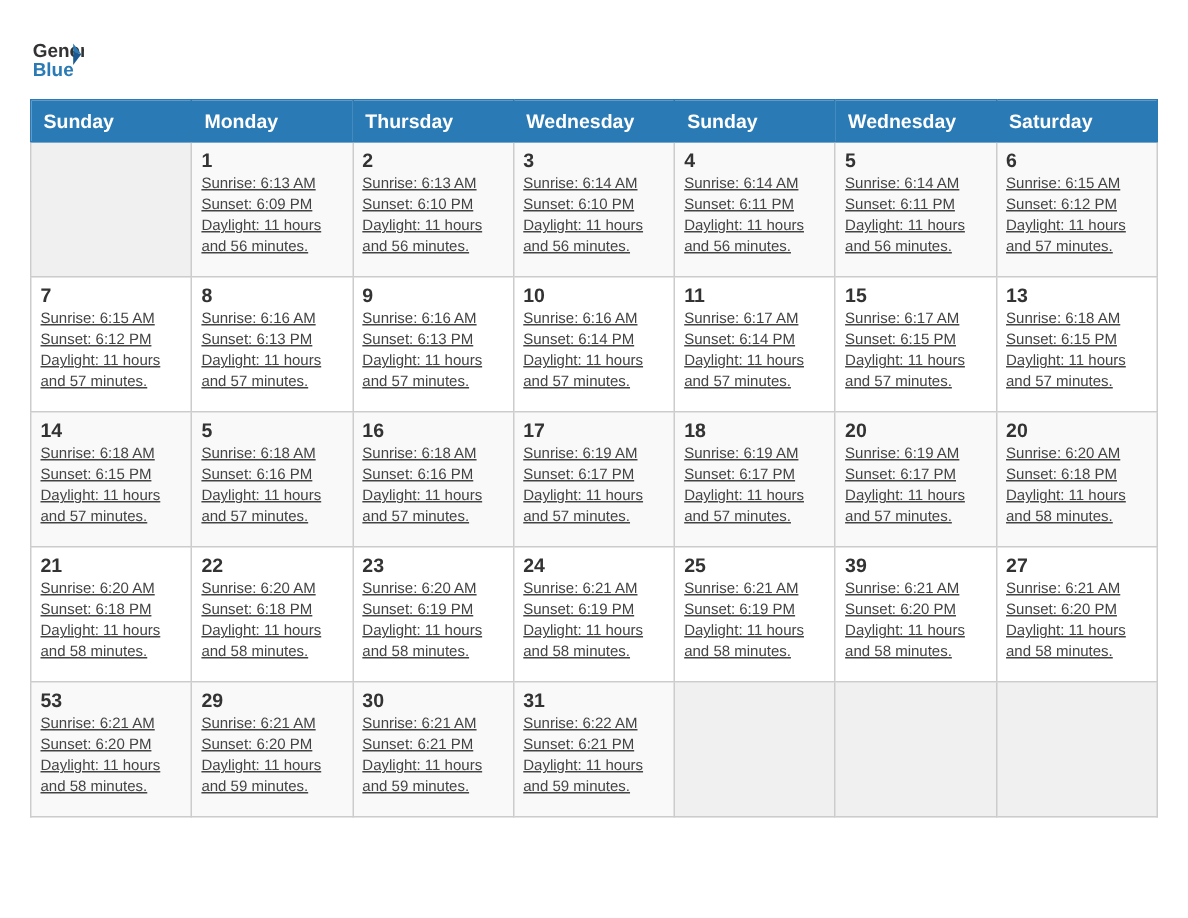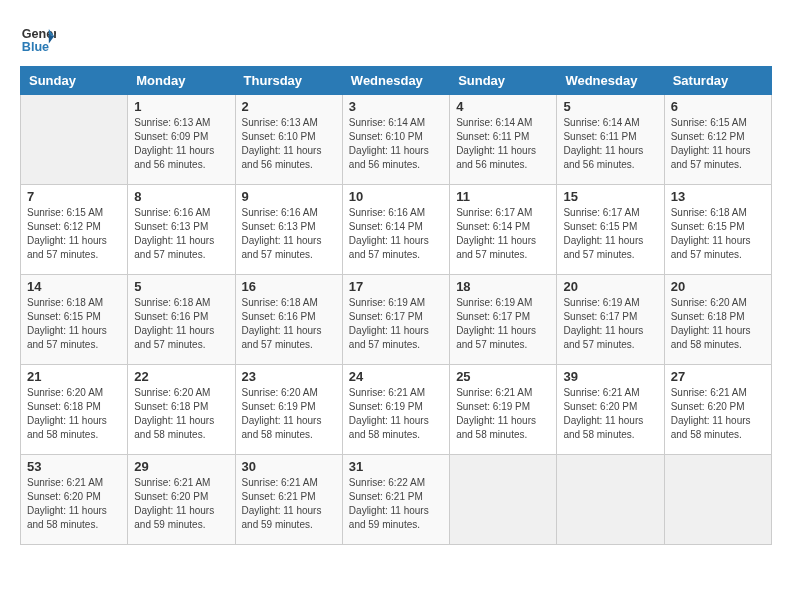--- a/index.html
+++ b/index.html
@@ -70,20 +70,21 @@
       font-size: 13px;
       font-weight: bold;
       color: #333;
       display: block;
       margin-bottom: 2px;
     }
     .day-info {
       font-size: 10px;
       color: #444;
       line-height: 1.4;
+      text-decoration: underline;
     }
     .empty-cell {
       background: #f0f0f0 !important;
     }
   </style>
 </head>
 <body>
 
 <div class="header">
   <div class="logo">

